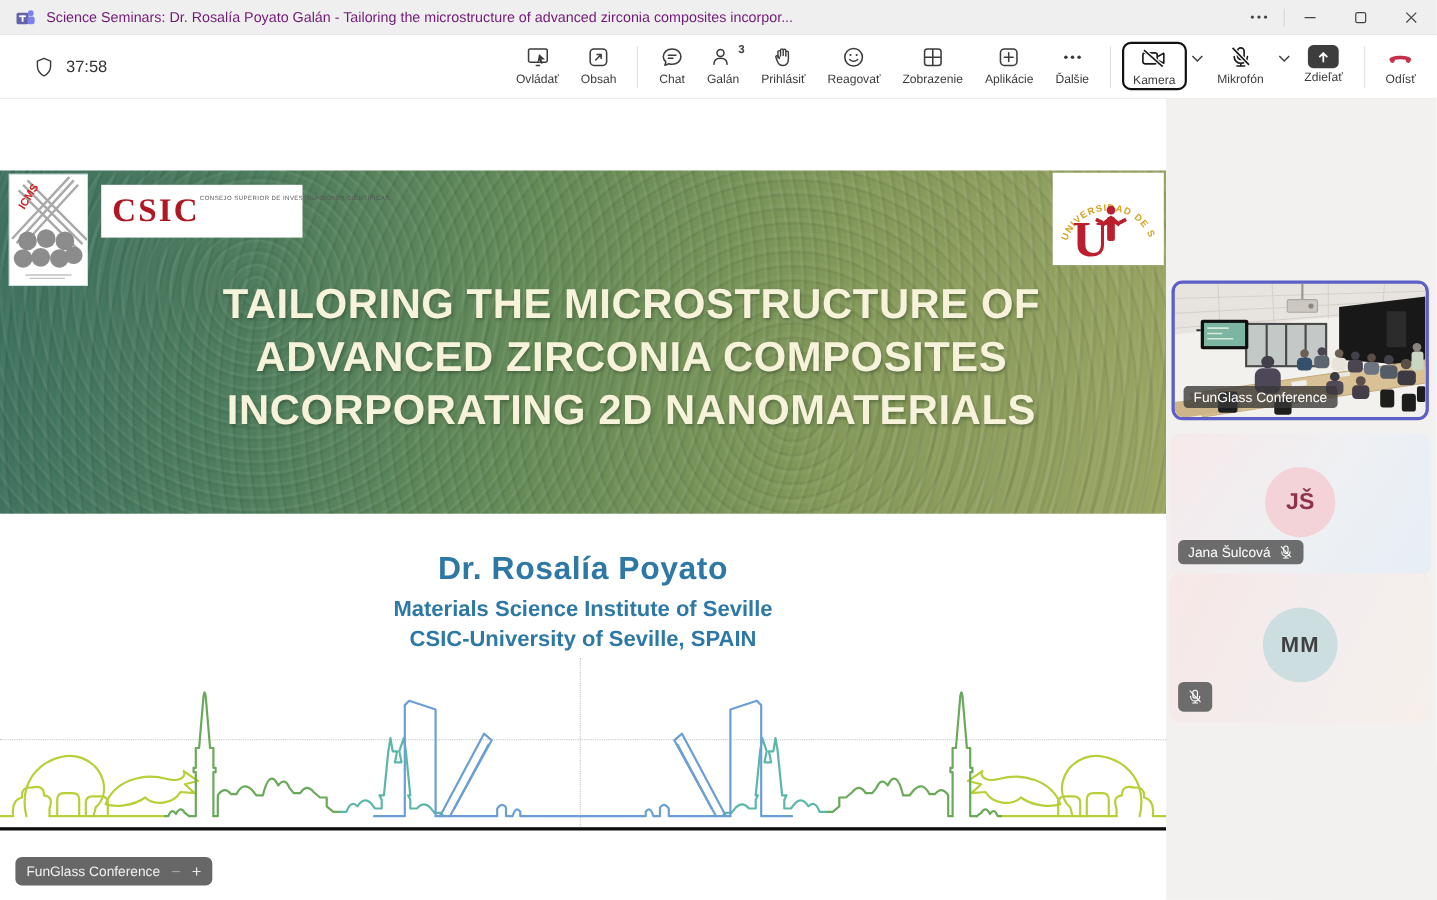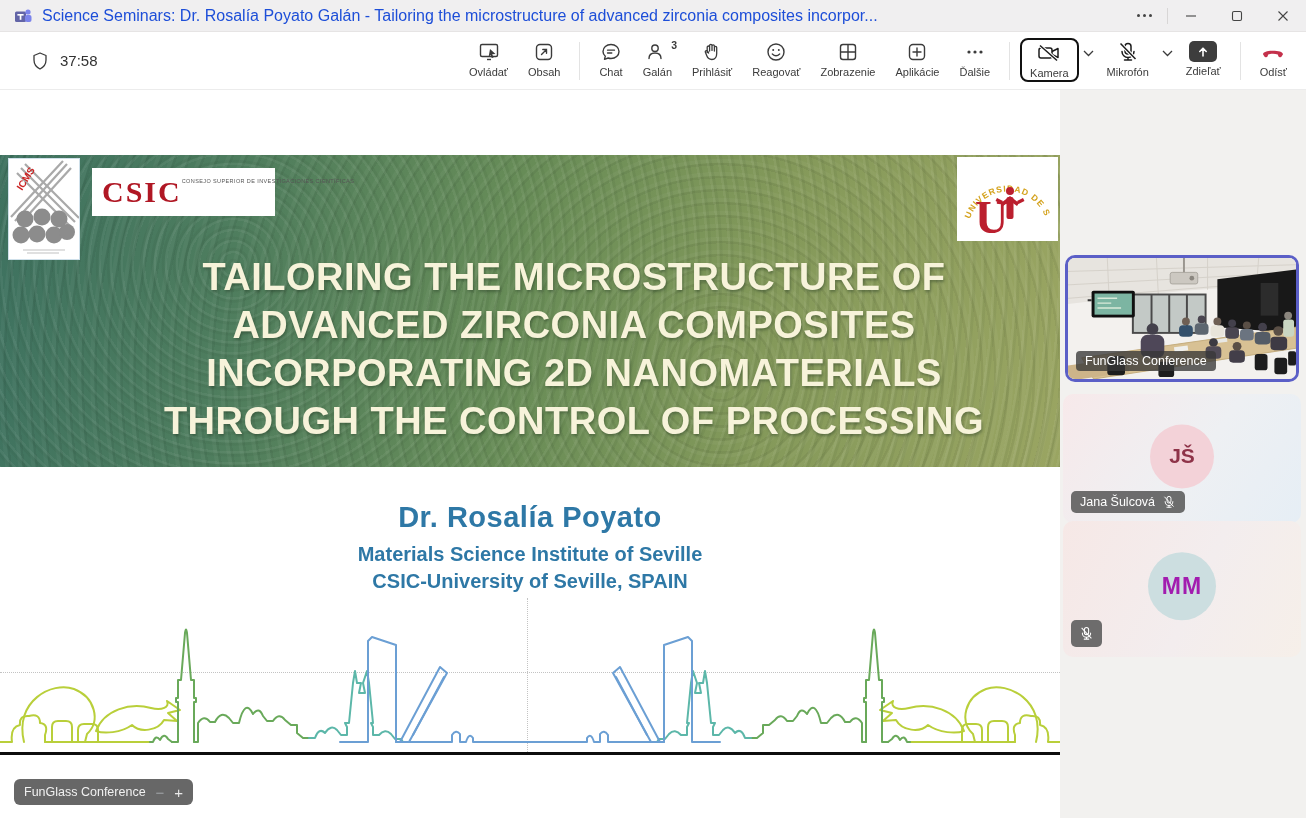--- a/index.html
+++ b/index.html
@@ -4,21 +4,21 @@
 <style>
   * { margin:0; padding:0; box-sizing:border-box; }
   html,body { width:1306px; height:818px; overflow:hidden;
     font-family:"Liberation Sans", sans-serif; background:#fff; }
   .app { position:absolute; inset:0; width:1306px; height:818px; background:#fff; }
 
   
   .titlebar { position:absolute; left:0; top:0; width:1306px; height:32px;
     background:#f0eff0; display:flex; align-items:center; border-bottom:1px solid #e6e4e4; }
   .tb-icon { margin-left:14px; width:18px; height:18px; flex:0 0 auto; }
-  .tb-title { margin-left:10px; font-size:16px; color:#1d4ed8; white-space:nowrap; }
+  .tb-title { margin-left:10px; font-size:13px; color:#701a75; white-space:nowrap; }
   .tb-right { margin-left:auto; display:flex; align-items:center; height:100%; }
   .tb-btn { width:46px; height:100%; display:flex; align-items:center; justify-content:center; cursor:default; }
   .tb-dots { display:flex; gap:3px; }
   .tb-dots i { width:3px; height:3px; border-radius:50%; background:#444; }
   .tb-sep { width:1px; height:16px; background:#d8d6d6; }
 
   
   .toolbar { position:absolute; left:0; top:32px; width:1306px; height:58px;
     background:#fff; border-bottom:1px solid #ececec; display:flex; align-items:center; }
   .tbar-left { display:flex; align-items:center; gap:10px; padding-left:30px; }
@@ -82,21 +82,21 @@
   .tile-video { left:5px; top:165px; width:234px; height:127px; border:3px solid #5b5fc7; background:#dcdcd8; }
   .tile-video svg { display:block; width:100%; height:100%; }
   .tile-badge { position:absolute; left:8px; bottom:8px; background:rgba(55,55,55,.78);
     border-radius:4px; padding:3px 9px; color:#fff; font-size:12.5px; display:flex; align-items:center; gap:7px; }
   .tile-p { left:3px; width:238px; }
   .tile-jana { top:304px; height:129px; background:linear-gradient(125deg,#f7e9ea 0%,#eef0f3 55%,#e6eef5 100%); }
   .tile-mm { top:431px; height:136px; background:linear-gradient(115deg,#f6e8e6 0%,#f3edee 55%,#f6efe9 100%); }
   .avatar { position:absolute; left:50%; top:50%; transform:translate(-50%,-54%);
     border-radius:50%; display:flex; align-items:center; justify-content:center; font-weight:bold; }
   .avatar-js { width:64px; height:64px; background:#f3d2d8; color:#8e3348; font-size:21px; }
-  .avatar-mm { width:68px; height:68px; background:#ccdee0; color:#a21caf; font-size:23px; letter-spacing:1px; }
+  .avatar-mm { width:68px; height:68px; background:#ccdee0; color:#404040; font-size:20px; letter-spacing:1px; }
   .mic-badge { position:absolute; left:8px; bottom:10px; background:rgba(90,90,90,.88);
     border-radius:5px; padding:4px 9px; color:#fff; font-size:12.5px; display:flex; align-items:center; gap:7px; }
   .mic-only { padding:6px 8px; }
 </style>
 </head>
 <body>
 
 <div class="app">
 
   <div class="titlebar">
@@ -330,21 +330,20 @@
               <path d="M40,41 l6,3 -1.5,3 -6,-3 Z M66,41 l-6,3 1.5,3 6,-3 Z"></path>
             </g>
             <text x="18" y="76" font-family="Liberation Serif, serif" font-size="46" font-weight="bold" fill="#bb1f2e">U</text>
           </svg>
         </div>
 
         <div class="slide-title">
           <div>TAILORING THE MICROSTRUCTURE OF</div>
           <div>ADVANCED ZIRCONIA COMPOSITES</div>
           <div>INCORPORATING 2D NANOMATERIALS</div>
-          <div>THROUGH THE CONTROL OF  PROCESSING</div>
         </div>
       </div>
 
       <div class="author-block">
         <div class="author-name">Dr. Rosalía Poyato</div>
         <div class="aff">Materials Science Institute of Seville</div>
         <div class="aff aff2">CSIC-University of Seville, SPAIN</div>
       </div>
 
       <div class="guide-v"></div>

